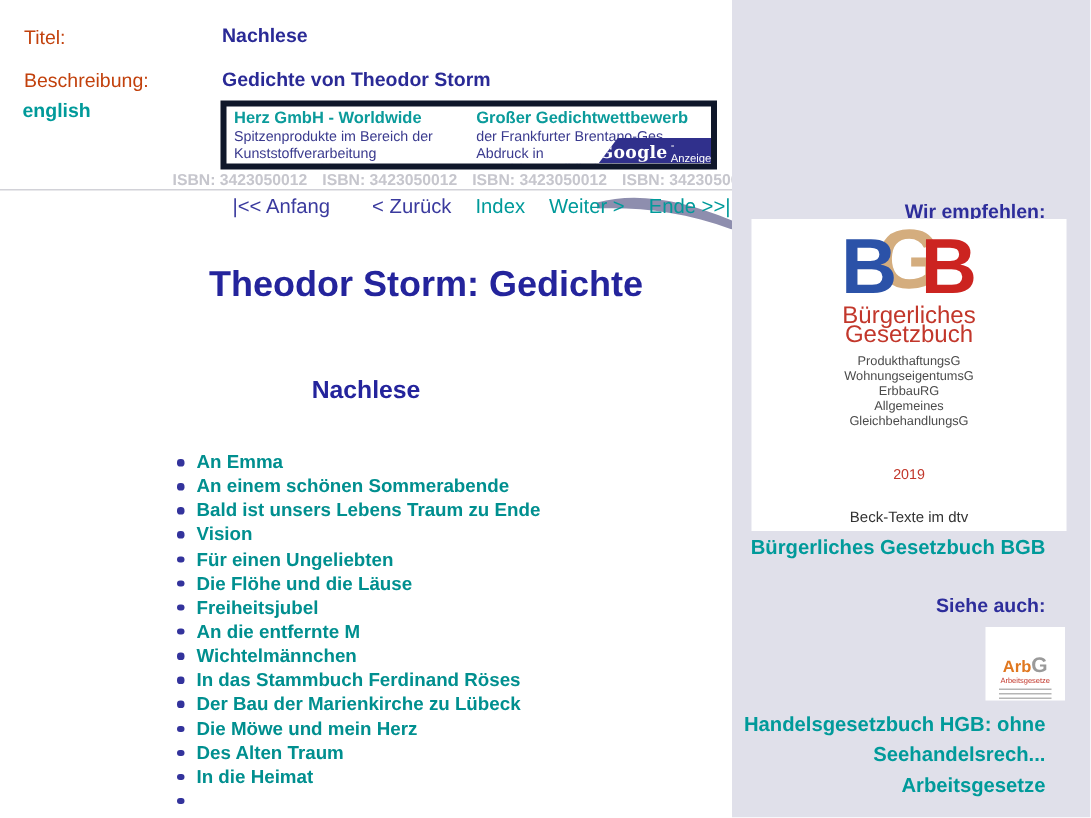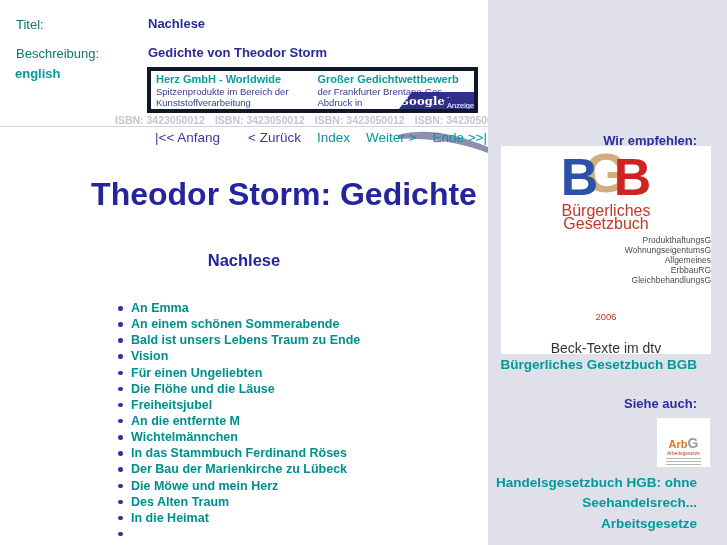--- a/index.html
+++ b/index.html
@@ -2,21 +2,21 @@
 <html><head>
 <meta charset="utf-8">
 <style>
   * { margin:0; padding:0; box-sizing:border-box; }
   html,body { width:727px; height:545px; }
   body {
     position:relative; overflow:hidden; background:#ffffff;
     font-family:"Liberation Sans", sans-serif; color:#30309c;
   }
   
-  .meta-label { position:absolute; left:16px; font-size:13px; color:#0f766e; }
+  .meta-label { position:absolute; left:16px; font-size:13px; color:#c2410c; }
   .meta-value { position:absolute; left:148px; font-size:13px; font-weight:bold; color:#2a2a96; }
   .lang-link  { position:absolute; left:15px; top:66px; font-size:13px; font-weight:bold; color:#009a9a; cursor:pointer; text-decoration:none; }
   
   .adbox {
     position:absolute; left:147px; top:67px; width:331px; height:46px;
     border:4px solid #0f172a; background:#fff; overflow:hidden; display:flex;
   }
   .ad { width:50%; padding:2px 4px 0 5px; line-height:11px; }
   .ad-title { font-size:11px; font-weight:bold; color:#0b9b9b; line-height:13px; cursor:pointer; }
   .ad-line  { font-size:9.5px; color:#3a3a8e; }
@@ -36,21 +36,21 @@
   .isbn-row span { margin-right:10px; }
   .header-rule { position:absolute; left:0; top:126px; width:489px; height:1px; background:#d2d2d8; }
   .swoosh { position:absolute; left:396px; top:127px; }
   .nav-bar { position:absolute; left:143px; top:130px; display:flex; gap:16px; font-size:13.5px; white-space:nowrap; }
   .nav-bar a { text-decoration:none; cursor:pointer; }
   .nav-navy { color:#3a3a9e;margin-left:12px; }
   .nav-teal { color:#009a9a; }
   
   .page-title {
     position:absolute; left:0; top:176px; width:568px; text-align:center;
-    font-size:32px; font-weight:bold; color:#24249c;
+    font-size:24px; font-weight:bold; color:#24249c;
   }
   .section-title {
     position:absolute; left:0; top:251px; width:488px; text-align:center;
     font-size:16.5px; font-weight:bold; color:#24249c;
   }
   .poem-list { position:absolute; left:131px; top:301px; list-style:none; }
   .poem-list li {
     position:relative; height:16.15px; font-size:12.5px; font-weight:bold; color:#008f8f;
     white-space:nowrap; cursor:pointer;
   }
@@ -65,23 +65,23 @@
   .bgb-card {
     position:absolute; left:13px; top:146px; width:210px; height:208px; background:#fff;
     text-align:center; cursor:pointer;
   }
   .bgb-logo { position:absolute; top:4px; left:0; width:100%; font-weight:bold; line-height:52px; }
   .bgb-b1 { font-size:52px; color:#2b52a8; }
   .bgb-g  { font-size:56px; color:#d4ad7e; margin:0 -14px; position:relative; z-index:0; top:-3px; }
   .bgb-b1, .bgb-b2 { position:relative; z-index:1; }
   .bgb-b2 { font-size:52px; color:#cc2420; }
   .bgb-title { position:absolute; top:59px; left:0; width:100%; font-size:16px; color:#c2372b; line-height:12.5px; }
-  .bgb-laws { position:absolute; top:89px; left:0; width:100%; font-size:8.5px; color:#4a4a4a; line-height:10px;text-align:right; }
+  .bgb-laws { position:absolute; top:89px; left:0; width:100%; font-size:8.5px; color:#4a4a4a; line-height:10px; }
   .bgb-edition { position:absolute; top:166px; left:0; width:100%; font-size:9.5px; color:#c2372b; line-height:10.5px; }
-  .bgb-publisher { position:absolute; top:194px; left:0; width:100%; font-size:14px; color:#333; }
+  .bgb-publisher { position:absolute; top:194px; left:0; width:100%; font-size:10px; color:#333; }
   .arbg-card {
     position:absolute; left:169px; top:418px; width:53px; height:49px; background:#fff;
     text-align:center; cursor:pointer; overflow:hidden;
   }
   .arbg-logo { font-weight:bold; line-height:14px; margin-top:18px; }
   .arbg-arb { font-size:11px; color:#e07820; }
   .arbg-gg  { font-size:14px; color:#9a9a9a; }
   .arbg-sub { font-size:5px; color:#c2372b; line-height:5px; }
   .arbg-bar { height:1px; background:#b5b5b5; margin:2px 9px 0 9px; }
   .arbg-red { height:1px; background:#d08080; margin:5px 18px 0 18px; }
@@ -161,26 +161,26 @@
     <div class="bgb-logo">
       <span class="bgb-b1">B</span><span class="bgb-g">G</span><span class="bgb-b2">B</span>
     </div>
     <div class="bgb-title">
       <div>Bürgerliches</div>
       <div>Gesetzbuch</div>
     </div>
     <div class="bgb-laws">
       <div>ProdukthaftungsG</div>
       <div>WohnungseigentumsG</div>
+      <div>ErbbauRG</div>
       <div>Allgemeines</div>
-      <div>ErbbauRG</div>
       <div>GleichbehandlungsG</div>
     </div>
     <div class="bgb-edition">
-      <div>2006</div>
+      <div>2019</div>
     </div>
     <div class="bgb-publisher">Beck-Texte im dtv</div>
   </div>
 
   <a class="sb-link" style="top:355px">Bürgerliches Gesetzbuch BGB</a>
 
   <div class="sb-heading" style="top:396px">Siehe auch:</div>
 
   <div class="arbg-card">
     <div class="arbg-logo"><span class="arbg-arb">Arb</span><span class="arbg-gg">G</span></div>

